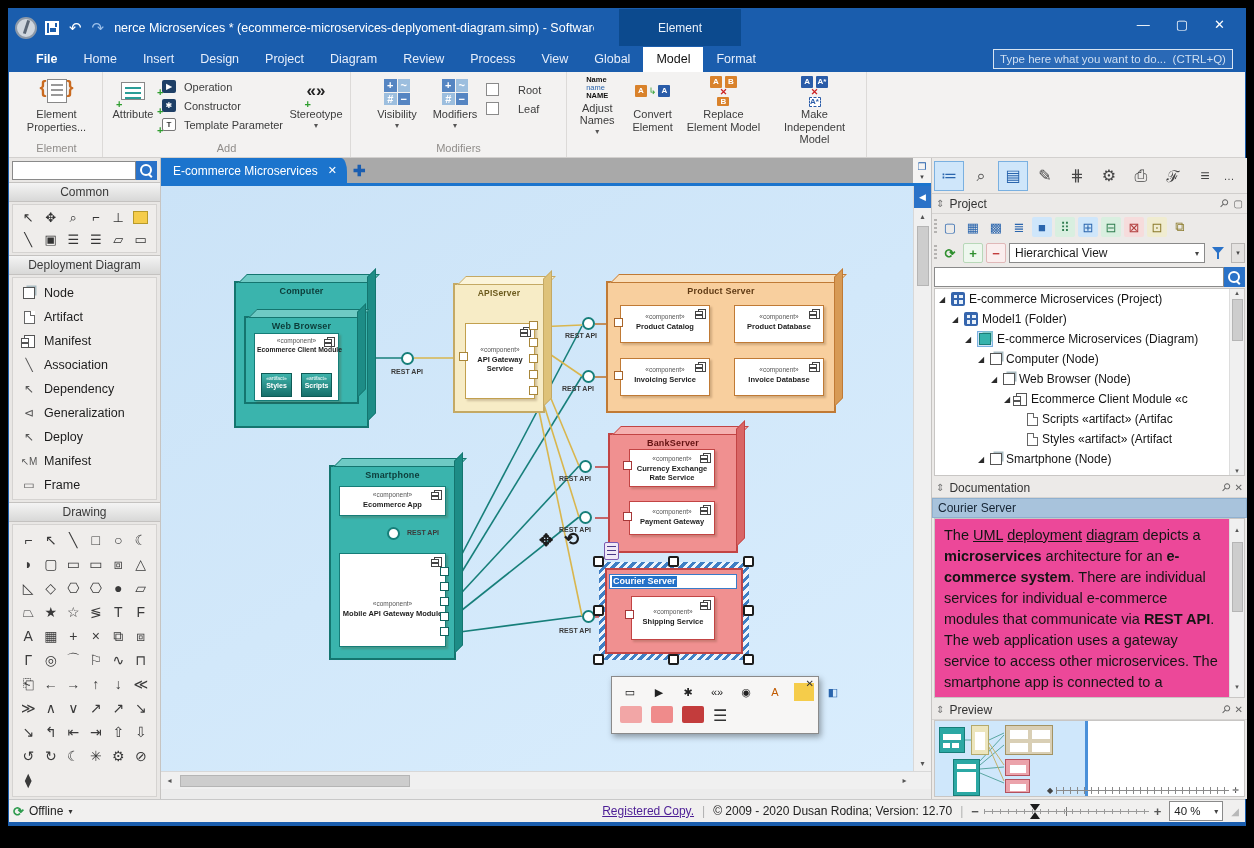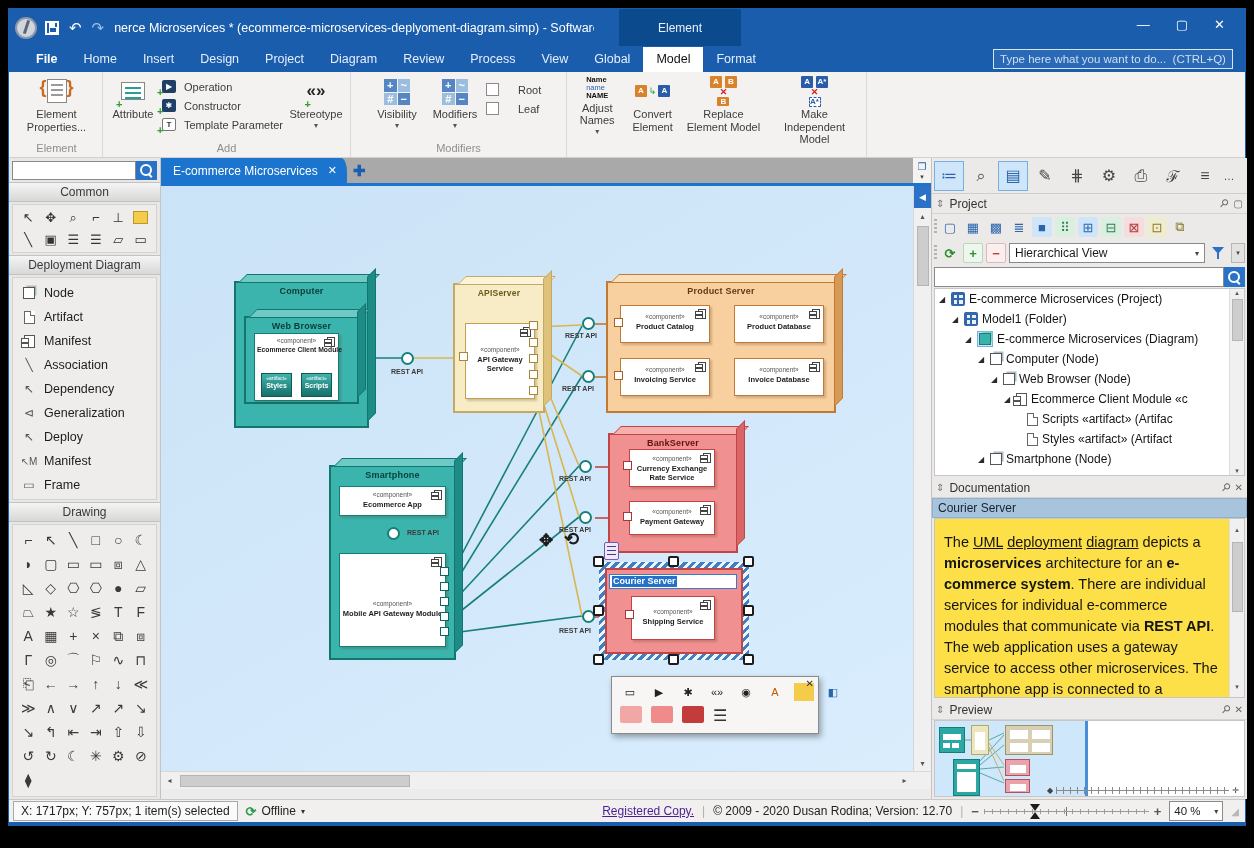--- a/index.html
+++ b/index.html
@@ -160,21 +160,21 @@
 .ico-cube{width:12px;height:12px;border:1px solid #555;background:#fff;box-shadow:2.5px -2.5px 0 -1px #a9bcc2;flex:none;display:inline-block}
 .ico-cube.tl{background:#35b3ac;border-color:#1b7d77;box-shadow:2.5px -2.5px 0 -1px #87ccc8}
 .ico-page{width:11px;height:13px;border:1px solid #666;background:#fff;position:relative;flex:none;display:inline-block}
 .ico-page::before{content:'';position:absolute;top:-1px;right:-1px;width:4px;height:4px;background:#fff;border-left:1px solid #666;border-bottom:1px solid #666}
 .ico-comp{width:11px;height:13px;border:1px solid #555;background:#fff;position:relative;flex:none;display:inline-block}
 .ico-comp::before,.ico-comp::after{content:'';position:absolute;left:-4px;width:6px;height:3px;background:#fff;border:1px solid #555}
 .ico-comp::before{top:2px}.ico-comp::after{top:7px}
 .vsb{position:absolute;right:0;top:0;bottom:0;width:15px;background:#f0f0f0;border-left:1px solid #ddd;display:flex;flex-direction:column;align-items:center;font-size:7px;color:#555}
 .vsb .th{width:11px;background:#cdcdcd;border:1px solid #b5b5b5}
 .docsel{height:20px;background:#a8c3dc;border:1px solid #8fb0cf;display:flex;align-items:center;font-size:12px;color:#152433;padding:0 5px;flex:none}
-.docbody{flex:1;background:#fde047;border:1px solid #c8c6c4;margin:0 2px 2px;overflow:hidden;position:relative;padding:13px 22px 0 9px;font-size:14.5px;line-height:21px;color:#151515}
+.docbody{flex:1;background:#ec4899;border:1px solid #c8c6c4;margin:0 2px 2px;overflow:hidden;position:relative;padding:6px 22px 0 9px;font-size:14.5px;line-height:21px;color:#151515}
 .docbody .u{text-decoration:underline}
 .docbody .b{font-weight:bold}
 .pvbody{flex:1;display:flex;position:relative;margin:0 2px 2px;border:1px solid #c8c6c4;background:#fff;overflow:hidden}
 .pvarea{width:150px;background:#cfe7fb;position:relative;flex:none}
 .pvdiv{width:3px;background:#4a90d9;flex:none}
 .pv-box{position:absolute;border:1px solid}
 .pvruler{position:absolute;right:5px;bottom:1px;left:112px;height:9px;z-index:5;display:flex;align-items:center;gap:3px;font-size:8px;color:#444}
 .pvruler .tk{flex:1;height:7px;background:linear-gradient(#8a8a8a,#8a8a8a) 0 50%/100% 1px no-repeat,repeating-linear-gradient(90deg,#8a8a8a 0 1px,transparent 1px 7px) 0 50%/100% 7px no-repeat}
 
 .statusbar{height:26px;background:#f1f0ef;border-top:1px solid #c8c8c8;border-bottom:3px solid #1a5dad;display:flex;align-items:center;font-size:12px;color:#222;padding:0 4px;flex:none;position:relative}
@@ -905,23 +905,20 @@
             <span>◆</span>
             <span class="tk"></span>
             <span>✛</span>
           </div>
         </div>
       </div>
     </div>
   </div>
 
   <div class="statusbar">
-    <div class="sb-box">
-        <span>X: 1717px; Y: 757px; 1 item(s) selected</span>
-      </div>
     <div class="sb-off">
       <span class="g">⟳</span>
       <span>Offline</span>
       <span class="dd2">▾</span>
     </div>
     <div class="sb-right">
       <span class="sb-link">Registered Copy.</span>
       <span class="sb-sep">|</span>
       <span>© 2009 - 2020 Dusan Rodina; Version: 12.70</span>
       <span class="sb-sep">|</span>

